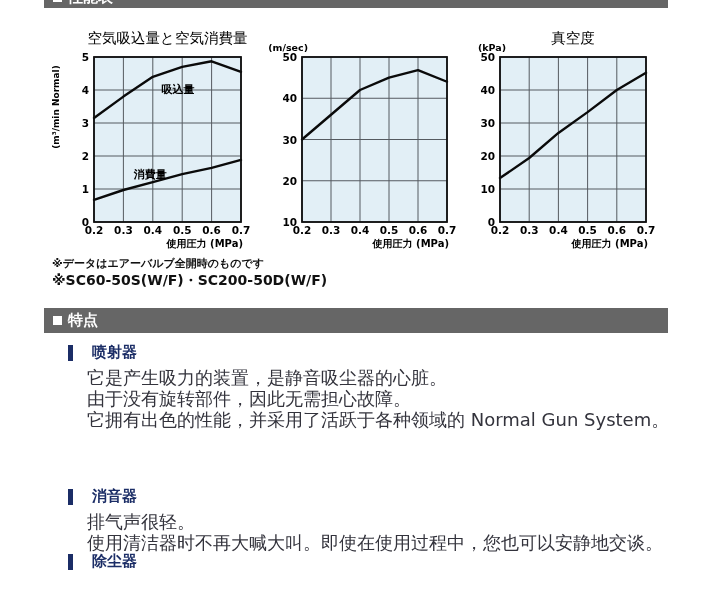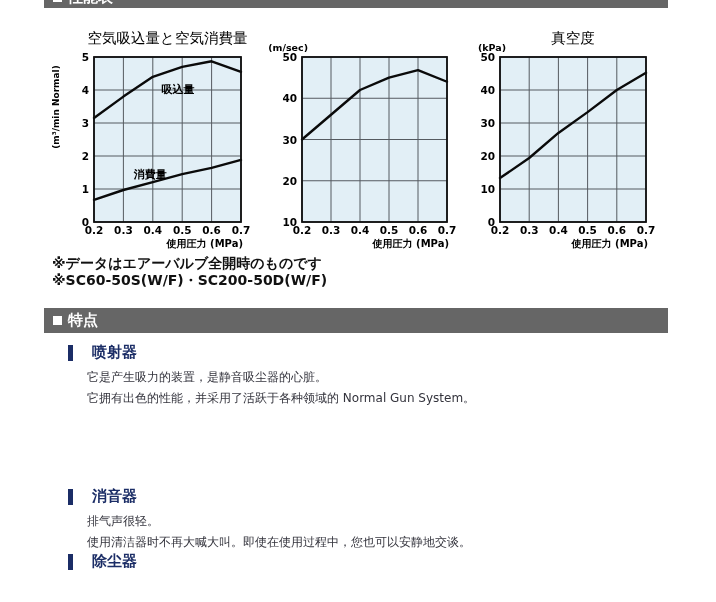--- a/index.html
+++ b/index.html
@@ -17,31 +17,31 @@
   .hbar-square{width:9px;height:9px;background:#ffffff;flex:0 0 auto;}
   .hbar-label{color:#ffffff;font-weight:bold;font-size:15px;}
   
   .chart-title{
     position:absolute;top:29px;width:300px;text-align:center;
     font-size:14.5px;font-weight:normal;color:#000;white-space:nowrap;
   }
   svg.chart{position:absolute;top:40px;}
   
   .notes{position:absolute;left:52px;top:255px;color:#111;font-weight:bold;}
-  .note-line1{font-size:14px;line-height:17px;white-space:nowrap;}
+  .note-line1{font-size:11px;line-height:17px;white-space:nowrap;}
   .note-line2{font-size:14px;line-height:16px;white-space:nowrap;}
   
   .section{position:absolute;left:68px;width:620px;}
   .sec-1{top:343px;}
   .sec-2{top:461px;margin-top:26px;}
   .sec-3{top:552px;}
   .sec-head{display:flex;align-items:center;gap:19px;}
   .sec-bar{width:5px;height:16px;background:#1b2d66;flex:0 0 auto;}
   .sec-title{font-size:15px;font-weight:bold;color:#1b2d66;white-space:nowrap;}
-  .sec-body{margin:5px 0 0 19px;font-size:12px;line-height:21px;color:#33333c;}
+  .sec-body{margin:5px 0 0 19px;font-size:18px;line-height:21px;color:#33333c;}
   .sec-body div{white-space:nowrap;}
 </style>
 </head>
 <body>
 
 <div class="hbar hbar-top">
   <div class="hbar-inner">
     <span class="hbar-square"></span>
     <span class="hbar-label">性能表</span>
   </div>
@@ -159,20 +159,21 @@
   </div>
 </div>
 
 <div class="section sec-1">
   <div class="sec-head">
     <span class="sec-bar"></span>
     <span class="sec-title">喷射器</span>
   </div>
   <div class="sec-body">
     <div>它是产生吸力的装置，是静音吸尘器的心脏。</div>
+    <div>由于没有旋转部件，因此无需担心故障。</div>
     <div>它拥有出色的性能，并采用了活跃于各种领域的 Normal Gun System。</div>
   </div>
 </div>
 
 <div class="section sec-2">
   <div class="sec-head">
     <span class="sec-bar"></span>
     <span class="sec-title">消音器</span>
   </div>
   <div class="sec-body">

